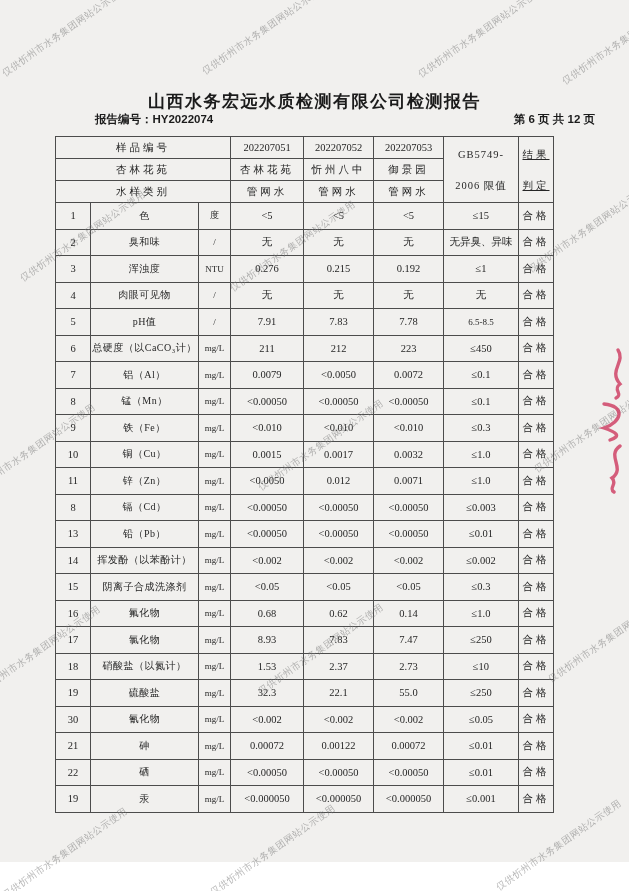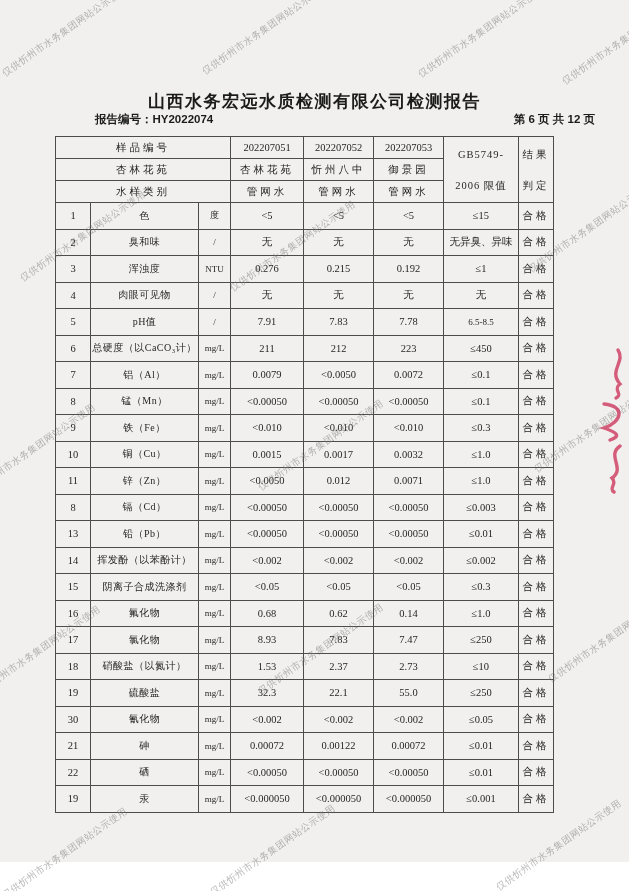--- a/index.html
+++ b/index.html
@@ -32,21 +32,21 @@
   }
   table.report td {
     border:1px solid #4c4c4c;
     text-align:center; vertical-align:middle;
     padding:0; height:25.5px; overflow:hidden; white-space:nowrap;
   }
   table.report thead td { height:21px; }
   td.cn { letter-spacing:3px; }
   td.item { text-align:left; padding-left:6px; font-size:10px; letter-spacing:0.5px; }
   td.rowhead div { line-height:31px; letter-spacing:1px; }
-  td.rowhead div.sp { letter-spacing:3px; }
+  td.rowhead div.sp { letter-spacing:3px;text-decoration:underline; }
   td.small { font-size:9px; letter-spacing:0; }
   .wm {
     position:absolute; white-space:nowrap;
     font-family:"Liberation Sans","DejaVu Sans",sans-serif;
     font-size:9.5px; letter-spacing:0.5px;
     color:rgba(122,122,122,0.55);
     transform:rotate(-35deg); transform-origin:center;
     pointer-events:none; z-index:3;
   }
   .stamp { position:absolute; left:596px; top:344px; z-index:4; }

